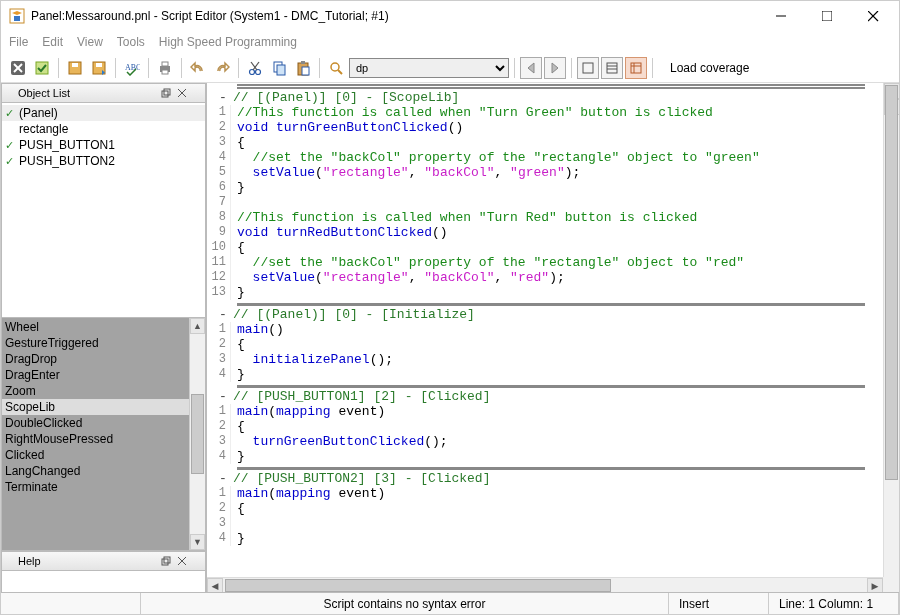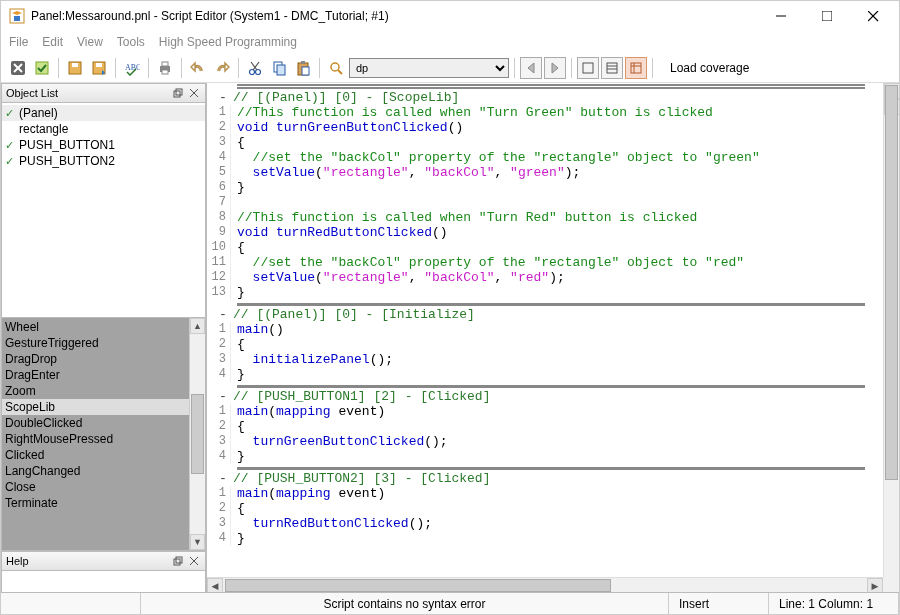--- a/index.html
+++ b/index.html
@@ -21,21 +21,21 @@
 .tb-btn { width: 22px; height: 22px; display: flex; align-items: center; justify-content: center; border: 1px solid transparent; }
 .tb-btn.bordered { border: 1px solid #aaa; background: #f4f4f4; }
 .tb-sep { width: 1px; height: 20px; background: #ccc; margin: 0 3px; }
 .tb-combo { width: 160px; height: 20px; border: 1px solid #888; font-size: 11px; padding: 0 2px; }
 .tb-load { margin-left: 12px; font-size: 12px; }
 
 
 .main { display: flex; height: 510px; }
 .left-col { width: 206px; display: flex; flex-direction: column; border-right: 1px solid #bbb; }
 
-.panel-header { height: 20px; background: linear-gradient(#f8f8f8,#e4e4e4); border: 1px solid #bbb; display: flex; align-items: center; padding: 0 4px; font-size: 11px; }
+.panel-header { height: 20px; background: linear-gradient(#f8f8f8,#e4e4e4); border: 1px solid #bbb; display: flex; align-items: center; padding: 0 16px; font-size: 11px; }
 .panel-header .spacer { flex: 1; }
 .panel-header .hdr-btn { width: 14px; height: 14px; display: flex; align-items: center; justify-content: center; font-size: 10px; margin-left: 2px; }
 
 .object-list { flex: 0 0 auto; height: 215px; border: 1px solid #bbb; border-top: none; overflow: hidden; background: #fff; position: relative; }
 .obj-items { padding: 2px 0; }
 .obj-item { height: 16px; display: flex; align-items: center; padding: 0 3px; font-size: 12px; }
 .obj-item.selected { background: #eee; }
 .obj-check { color: #2a8a2a; width: 12px; display: inline-block; font-size: 11px; margin-right: 2px; }
 
 .event-list { flex: 1; border: 1px solid #bbb; border-top: none; overflow: hidden; background: #a3a3a3; position: relative; display: flex; }
@@ -289,21 +289,20 @@
           <div class="event-item">Wheel</div>
           <div class="event-item">GestureTriggered</div>
           <div class="event-item">DragDrop</div>
           <div class="event-item">DragEnter</div>
           <div class="event-item">Zoom</div>
           <div class="event-item selected">ScopeLib</div>
           <div class="event-item">DoubleClicked</div>
           <div class="event-item">RightMousePressed</div>
           <div class="event-item">Clicked</div>
           <div class="event-item">LangChanged</div>
-          <div class="event-item">Close</div>
           <div class="event-item">Terminate</div>
         </div>
       <div class="vscroll">
         <div class="arrow">▲</div>
         <div class="track">
             <div class="thumb" style="top:30%;height:40%"></div>
           </div>
         <div class="arrow">▼</div>
       </div>
     </div>
@@ -363,21 +362,21 @@
             <div class="code-line"><span class="gutter">1</span><span class="code-txt"><span class="c-func">main</span><span class="c-plain">(</span><span class="c-keyword">mapping</span><span class="c-plain"> event)</span></span></div>
             <div class="code-line"><span class="gutter">2</span><span class="code-txt"><span class="c-plain">{</span></span></div>
             <div class="code-line"><span class="gutter">3</span><span class="code-txt"><span class="c-plain">  </span><span class="c-func">turnGreenButtonClicked</span><span class="c-plain">();</span></span></div>
             <div class="code-line"><span class="gutter">4</span><span class="code-txt"><span class="c-plain">}</span></span></div>
           </div>
           <div class="section">
             <div class="sect-bar"></div>
             <div class="sect-hdr"><span class="minus">-</span><span>// [PUSH_BUTTON2] [3] - [Clicked]</span></div>
             <div class="code-line"><span class="gutter">1</span><span class="code-txt"><span class="c-func">main</span><span class="c-plain">(</span><span class="c-keyword">mapping</span><span class="c-plain"> event)</span></span></div>
             <div class="code-line"><span class="gutter">2</span><span class="code-txt"><span class="c-plain">{</span></span></div>
-            <div class="code-line"><span class="gutter">3</span><span class="code-txt"><span class="c-plain">  </span><span class="c-func">turnRedButtonClicked</span><span class="c-plain">();</span></span></div>
+            <div class="code-line"><span class="gutter">3</span></div>
             <div class="code-line"><span class="gutter">4</span><span class="code-txt"><span class="c-plain">}</span></span></div>
           </div>
         </div>
       <div class="editor-vscroll">
         <div class="arrow">▲</div>
         <div class="track">
             <div class="thumb" style="top:2px;height:80%;left:1px;right:1px;position:absolute;background:#ccc;border:1px solid #aaa"></div>
           </div>
         <div class="arrow">▼</div>
       </div>

